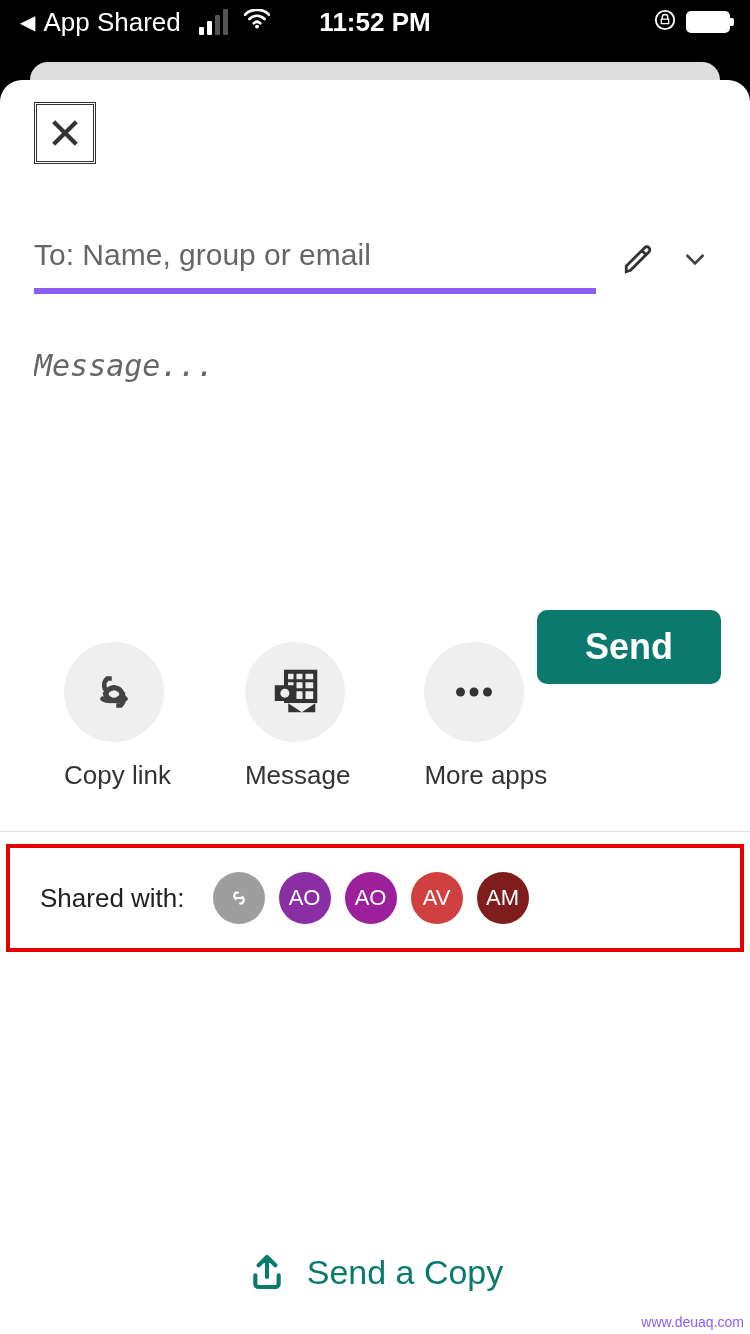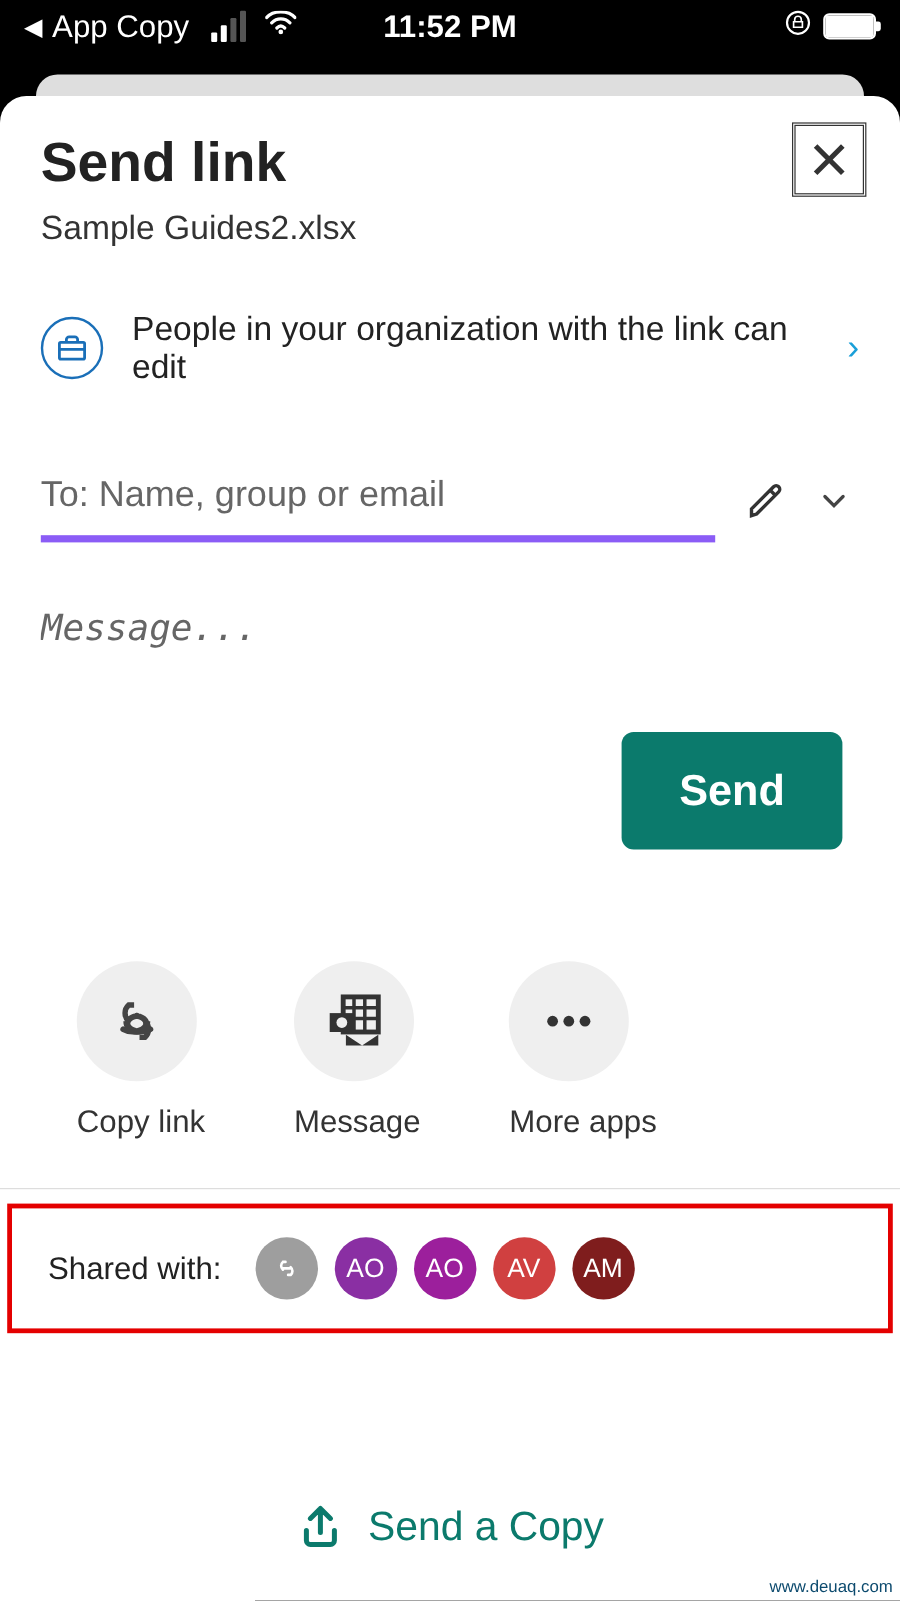--- a/index.html
+++ b/index.html
@@ -84,23 +84,23 @@
     .pencil svg { width:34px; height:34px; stroke:#333; fill:none; stroke-width:2; }
     .chevdown { color:#444; font-size:32px; }
     .msg {
       width: calc(100% - 68px);
       margin: 54px 34px 0;
       border:none; font-size:30px; color:#666;
       resize:none; outline:none; height:120px;font-style:italic;
     }
     .msg::placeholder { color:#666; }
     .send-btn {
-      position:absolute; right:48px; top:530px;
+      position:absolute; right:29px; top:530px;
       background:#0b7a6c; color:#fff; border:none;
-      border-radius:10px; padding:28px 48px;
+      border-radius:10px; padding:16px 48px;
       font-size:36px; font-weight:600;
     }
     .share-options {
       display:flex; gap:74px;
       padding: 110px 0 0 64px;
       margin-top: 60px;
     }
     .share-opt { text-align:center; }
     .share-circle {
       width:100px; height:100px; border-radius:50%;
@@ -121,29 +121,29 @@
       width:52px; height:52px; border-radius:50%;
       display:flex; align-items:center; justify-content:center;
       color:#fff; font-size:22px; font-weight:500;
     }
     .send-copy {
       position:absolute; bottom:42px; left:0; right:0;
       display:flex; align-items:center; justify-content:center; gap:20px;
       color:#0b7a6c; font-size:34px;
     }
     .send-copy svg { width:40px; height:40px; stroke:#0b7a6c; fill:none; stroke-width:2.5; }
-    .watermark { position:absolute; bottom:4px; right:6px; font-size:14px; color:#0c4a6e; }
+    .watermark { position:absolute; bottom:4px; right:6px; font-size:14px; color:#8b5cf6; }
   </style>
 </head>
 <body>
 
 <div class="status-bar">
   <div class="status-left">
     <span class="back-caret">◀</span>
-    <span>App Copy</span>
+    <span>App Shared</span>
     <span class="sig-bars">
         <span></span>
         <span></span>
         <span></span>
         <span></span>
       </span>
     <span class="wifi">
       <svg width="26" height="20" viewBox="0 0 24 18">
           <path d="M1 5 C6 -1 18 -1 23 5 M5 9 C9 5 15 5 19 9 M9 13 C11 11 13 11 15 13" stroke="#fff" stroke-width="2.5" fill="none" stroke-linecap="round"></path>
           <circle cx="12" cy="16" r="1.8" fill="#fff"></circle>
@@ -161,41 +161,27 @@
     <div class="battery">
         <div class="battery-fill"></div>
       </div>
   </div>
 </div>
 
 <div class="bg-sheet"></div>
 
 <div class="sheet">
   <div class="header-row">
-    <div>
-      <div class="title">Send link</div>
-      <div class="subtitle" style="padding-left:0">Sample Guides2.xlsx</div>
-    </div>
     <div class="close-btn">
       <svg viewBox="0 0 24 24">
           <path d="M4 4 L20 20 M20 4 L4 20"></path>
         </svg>
     </div>
   </div>
 
-  <div class="perm-row">
-    <div class="briefcase-icon">
-      <svg viewBox="0 0 24 24">
-          <rect x="3" y="8" width="18" height="12" rx="1"></rect>
-          <path d="M8 8 V6 a2 2 0 0 1 2-2 h4 a2 2 0 0 1 2 2 v2 M3 13 h18"></path>
-        </svg>
-    </div>
-    <div class="perm-text">People in your organization with the link can edit</div>
-    <div class="perm-chevron">›</div>
-  </div>
 
   <div class="to-row">
     <input class="to-input" placeholder="To: Name, group or email" style="">
     <span class="pencil">
       <svg viewBox="0 0 24 24">
           <path d="M3 21 l3-1 L19 7 a2 2 0 0 0 -3-3 L3 17 z M14 6 l3 3"></path>
         </svg>
     </span>
     <span class="chevdown">
       <svg width="26" height="26" viewBox="0 0 24 24">

